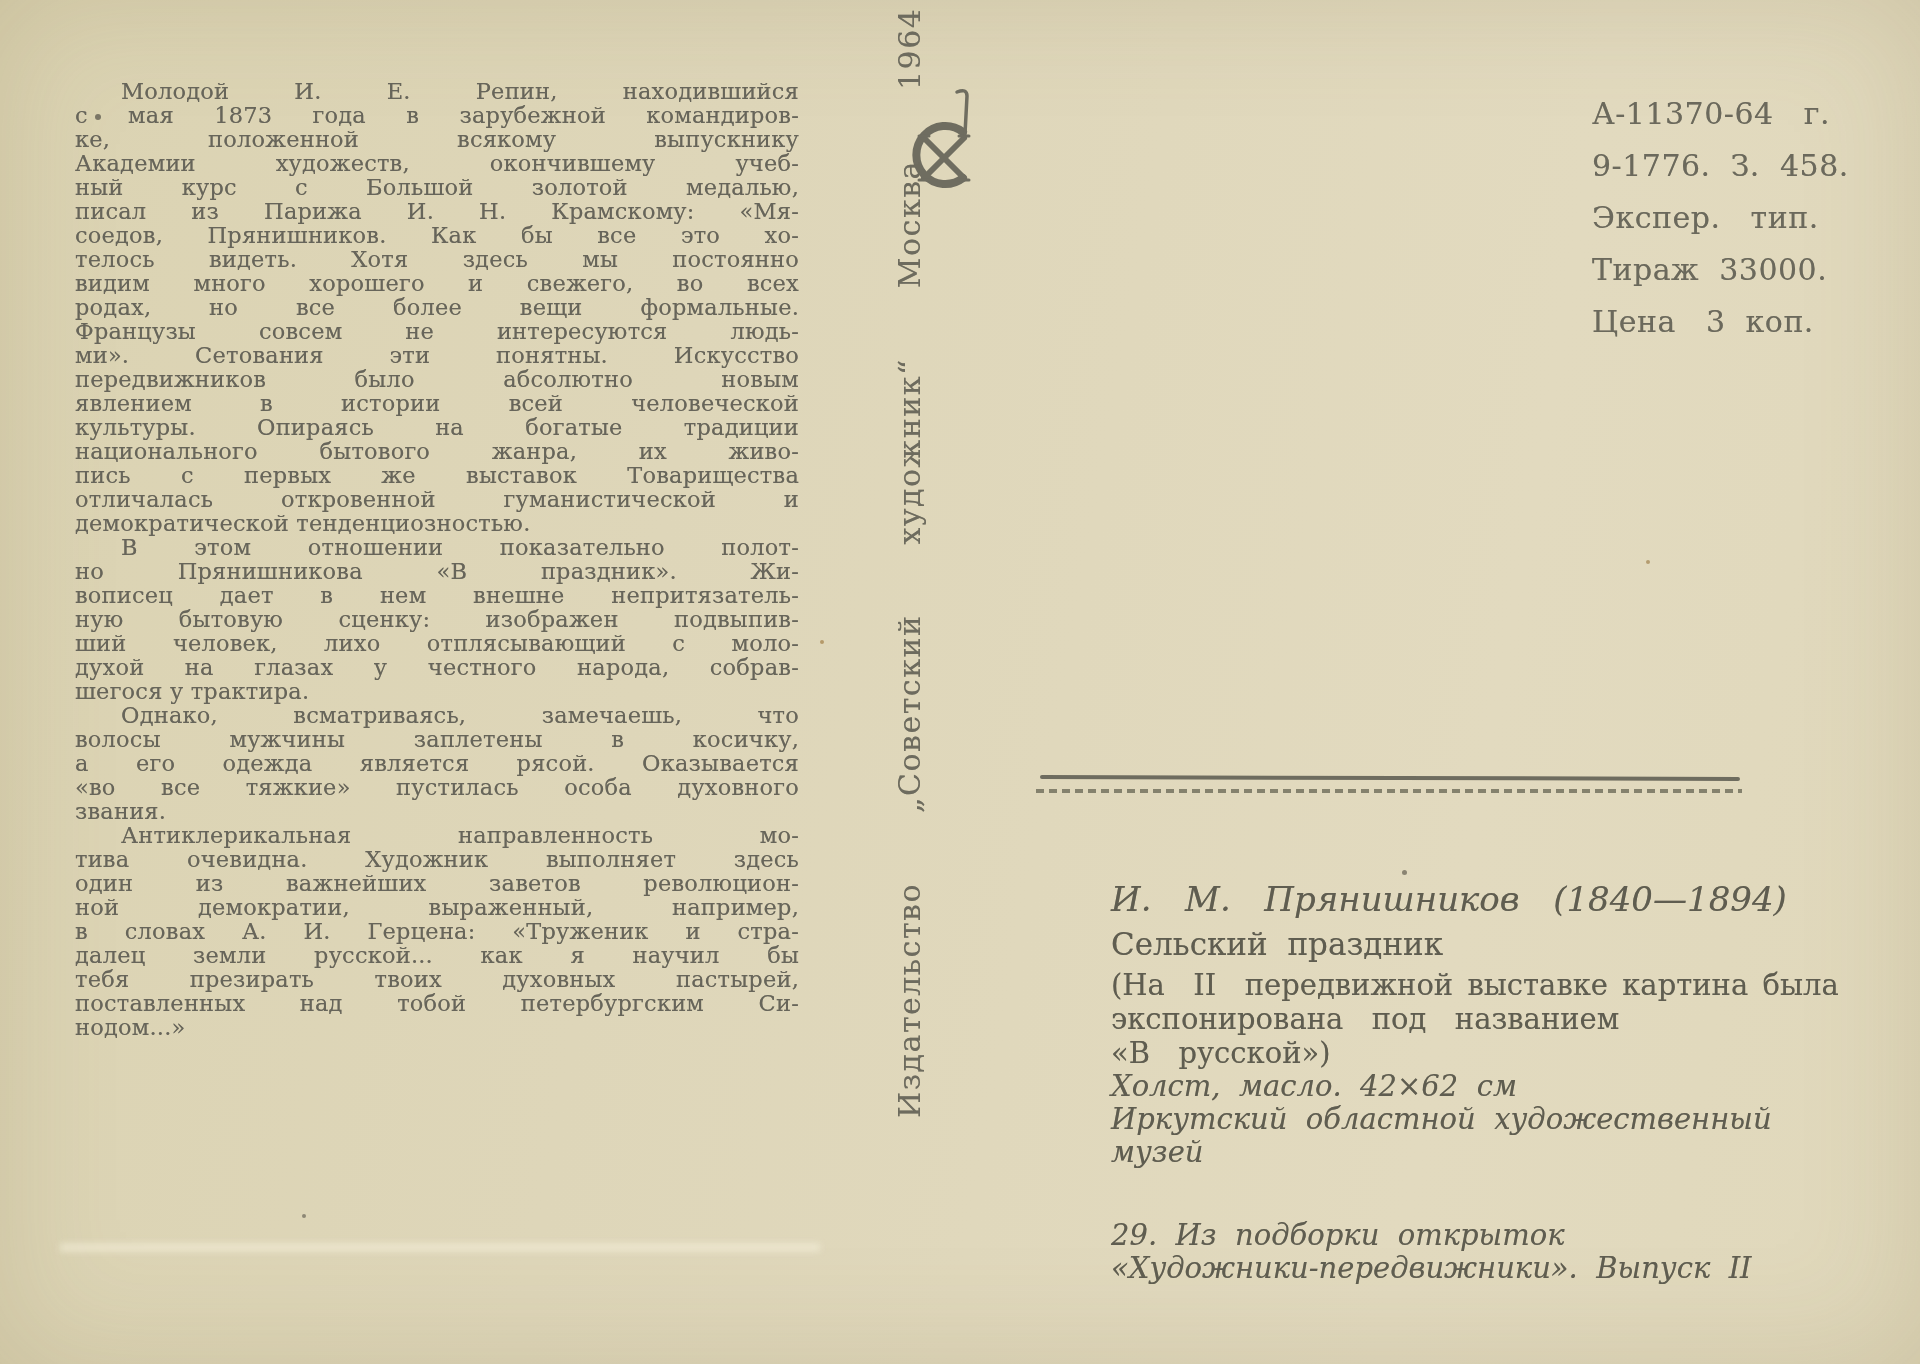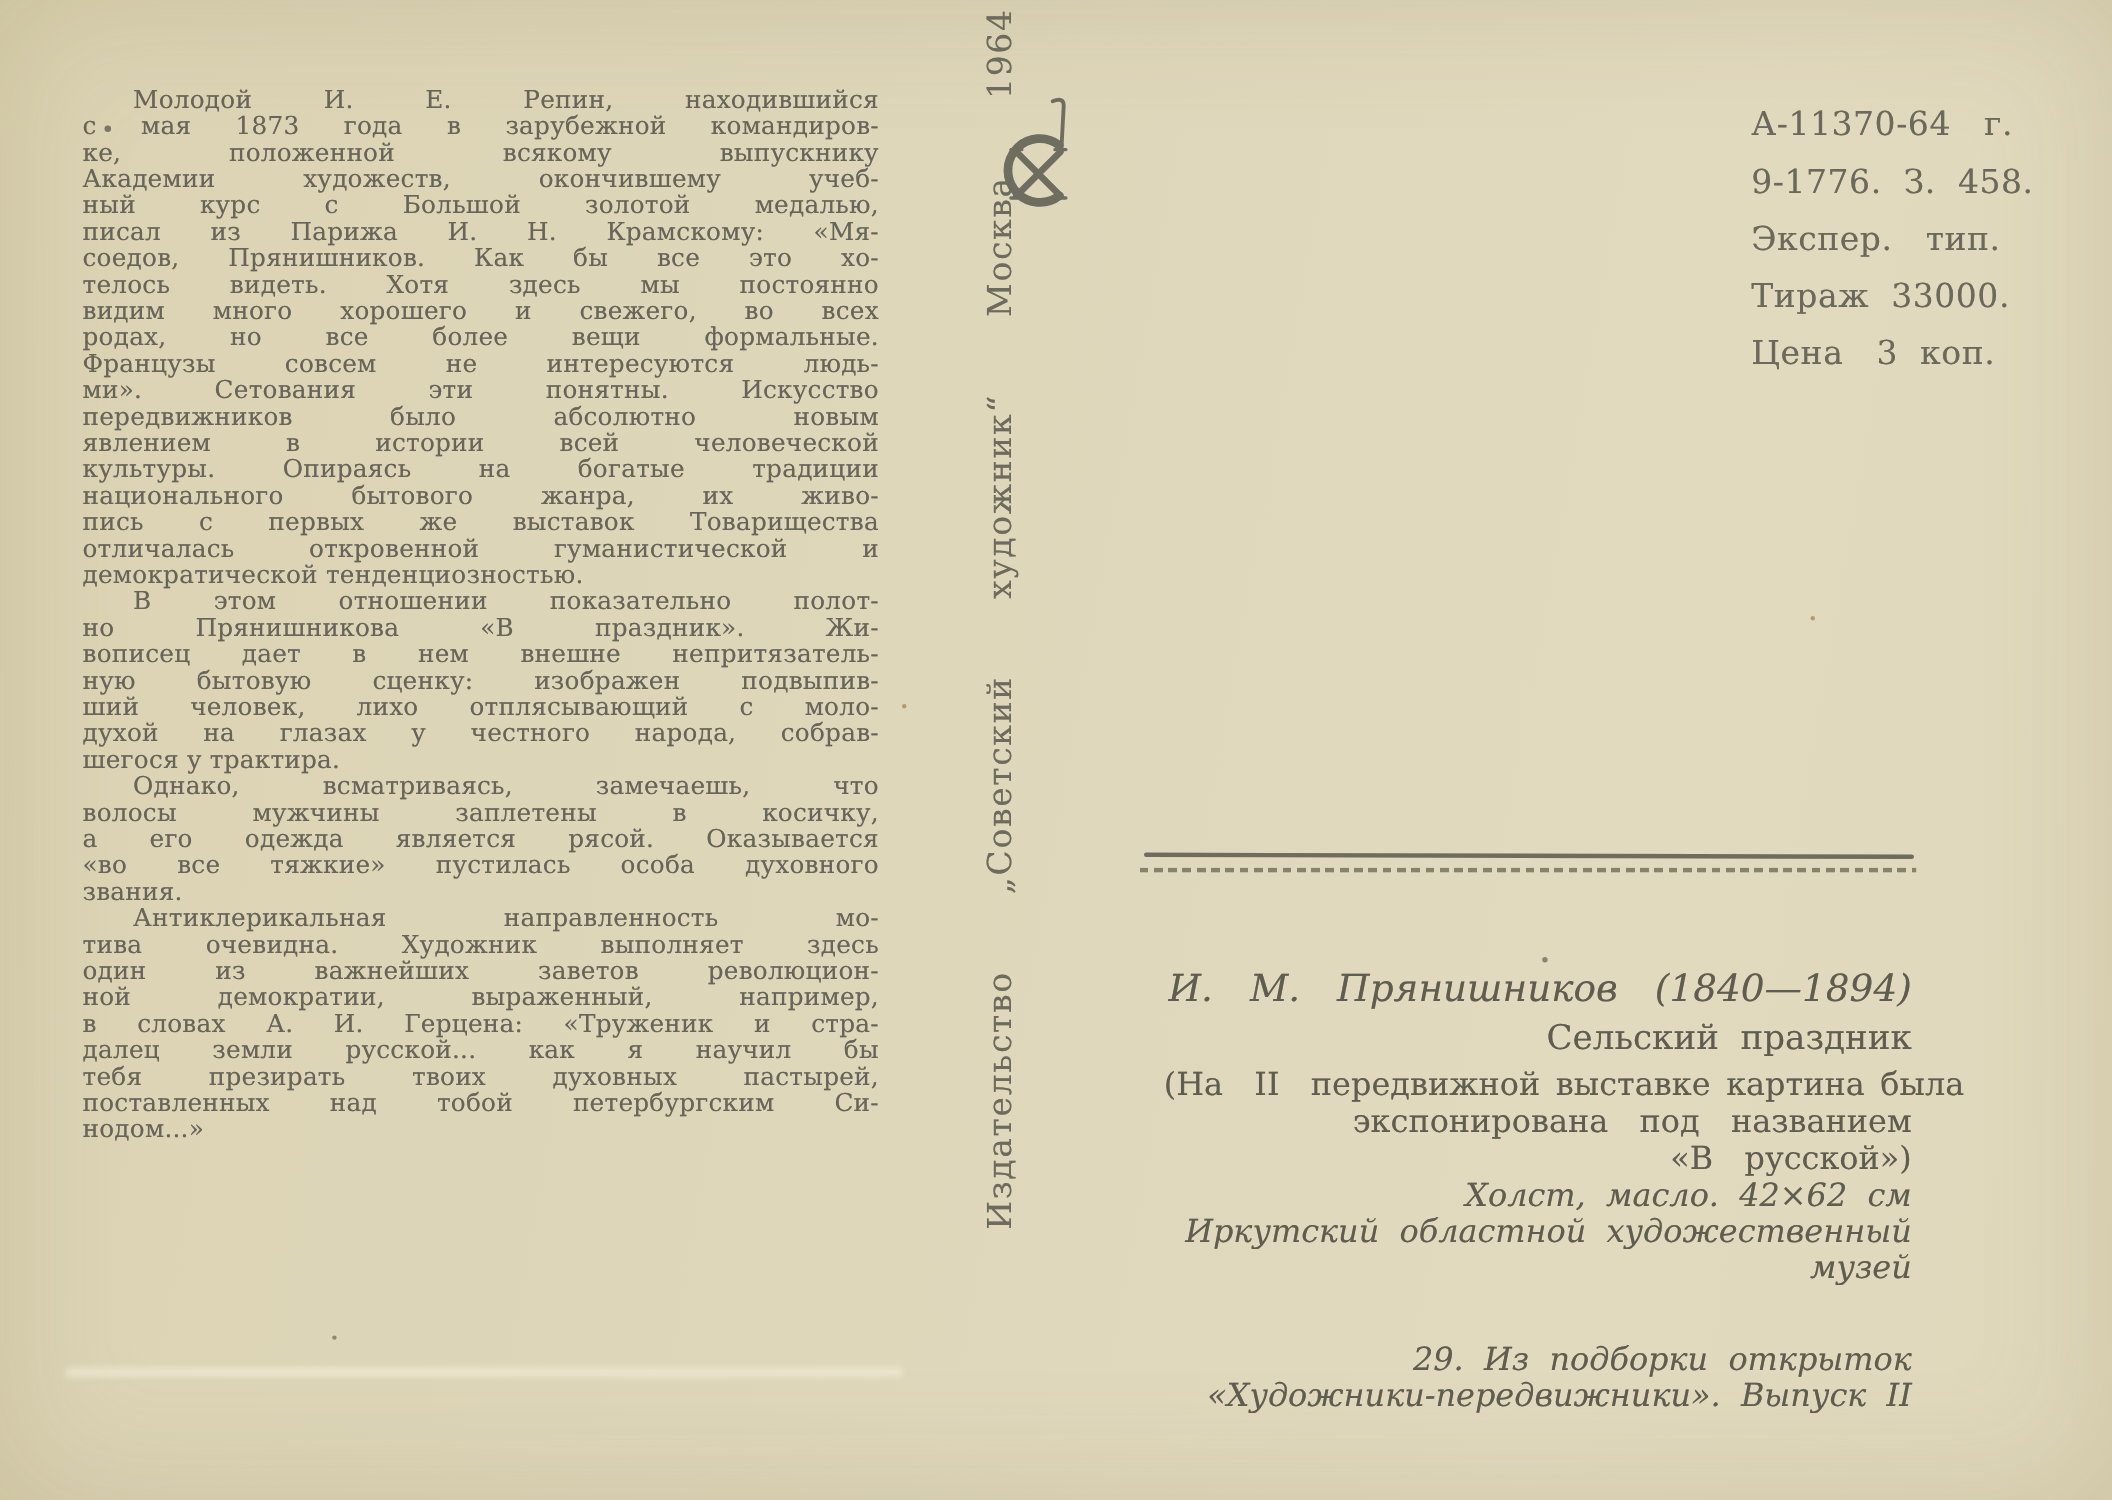--- a/index.html
+++ b/index.html
@@ -48,21 +48,21 @@
     background:#6e6c5f;border-radius:2px;transform:rotate(.15deg);
   }
   .divider-dashed{
     position:absolute;left:1036px;top:789px;width:706px;height:4px;
     background:repeating-linear-gradient(90deg,#74725f 0 8px,rgba(0,0,0,0) 8px 13px);
     opacity:.85;
   }
 
   
   .caption{
-    position:absolute;left:1058px;top:876px;width:680px;color:#5f5d50;text-align:right;
+    position:absolute;left:1111px;top:876px;width:680px;color:#5f5d50;
   }
   .caption-line{font-size:29px;line-height:33px;white-space:pre;text-shadow:0 0 .6px rgba(95,93,80,.5);}
   .caption-line.it{font-style:italic;}
   .caption-line.artist{font-size:34px;line-height:46px;font-style:italic;word-spacing:6px;margin-bottom:2px;}
   .caption-line.title-line{font-size:31px;line-height:40px;margin-bottom:4px;}
   .caption-line.note{line-height:34px;word-spacing:5px;}
   .caption-line.series-gap{margin-top:50px;}
 
   
   .crease{position:absolute;left:60px;top:1243px;width:760px;height:9px;

